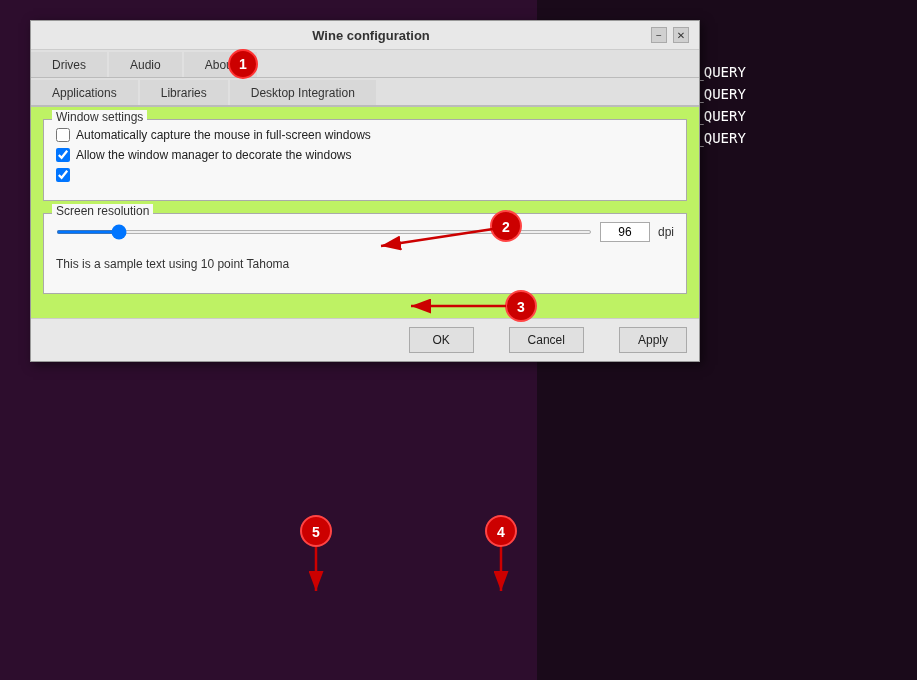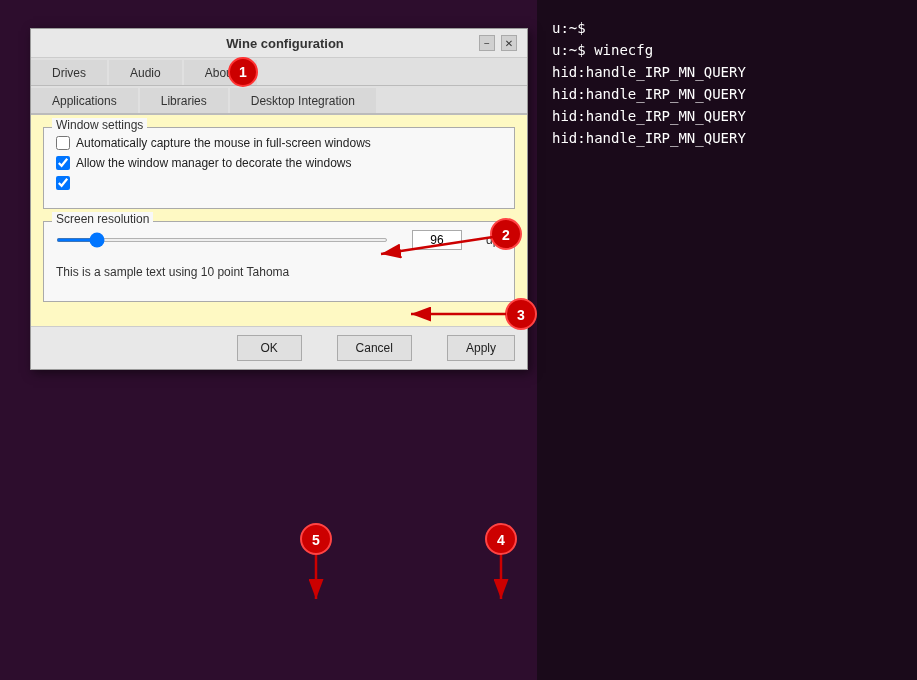--- a/index.html
+++ b/index.html
@@ -29,22 +29,22 @@
 
     .terminal-line {
       margin-bottom: 6px;
       white-space: nowrap;
     }
 
     
     .dialog-container {
       position: absolute;
       left: 30px;
-      top: 28px;
-      width: 498px;
+      top: 20px;
+      width: 670px;
       background: #f0f0f0;
       border: 1px solid #999;
       box-shadow: 3px 3px 10px rgba(0,0,0,0.5);
     }
 
     
     .title-bar {
       background: #e8e8e8;
       border-bottom: 1px solid #ccc;
       padding: 6px 10px;
@@ -111,21 +111,21 @@
       border-bottom: 2px solid #f0f0f0;
       font-weight: bold;
       color: #000;
       position: relative;
       z-index: 1;
     }
 
     
     .content {
       padding: 12px;
-      background: #fef9c3;
+      background: #bef264;
     }
 
     
     .group-box {
       border: 1px solid #aaa;
       margin-bottom: 12px;
       padding: 8px 12px 12px 12px;
       position: relative;
       background: #f8f8f8;
     }
@@ -203,21 +203,21 @@
       left: 8px;
       background: #f8f8f8;
       padding: 0 4px;
       font-size: 12px;
       color: #333;
     }
 
     .slider-row {
       display: flex;
       align-items: center;
-      gap: 24px;
+      gap: 8px;
       margin-bottom: 10px;
     }
 
     .dpi-slider {
       flex: 1;
       height: 4px;
       cursor: pointer;
     }
 
     .dpi-input {

